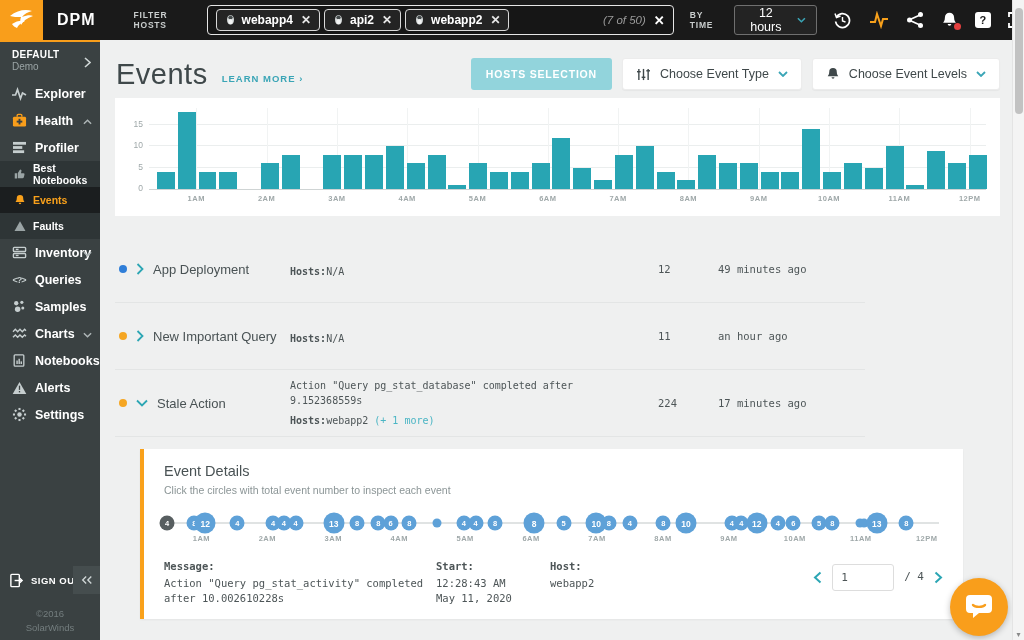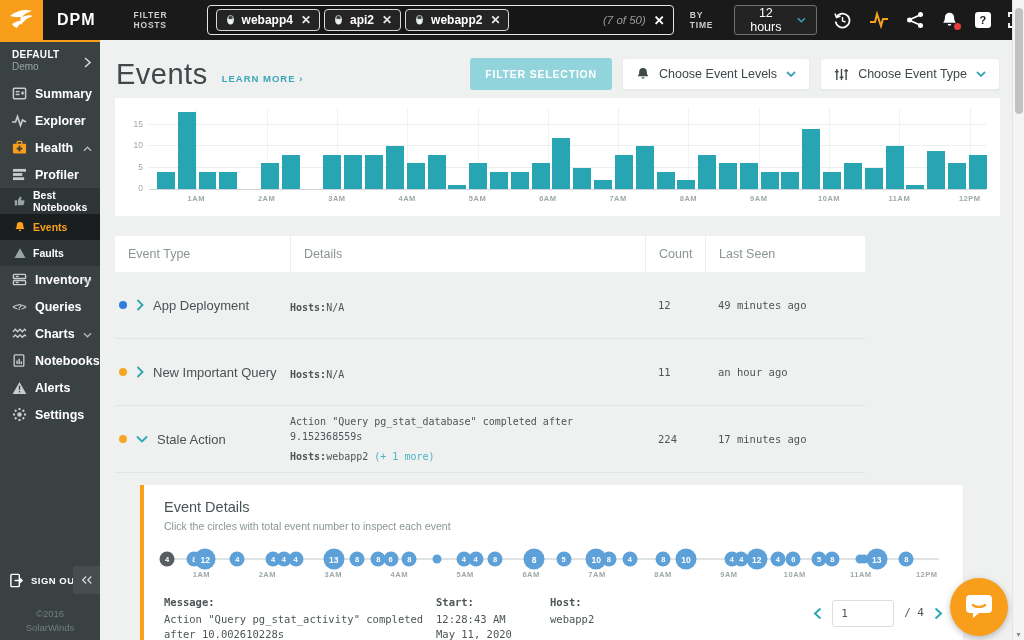--- a/index.html
+++ b/index.html
@@ -205,31 +205,20 @@
     <div class="account">
       <div class="org">DEFAULT</div>
       <div class="org-sub">Demo</div>
       <span class="chev"><svg width="7" height="11" viewBox="0 0 7 11" fill="none" stroke="currentColor" stroke-width="1.6">
             <polyline points="1,1 6,5.5 1,10"></polyline>
           </svg></span>
     </div>
 
     <div class="nav-item">
       <span class="ic">
-          <svg width="15" height="15" viewBox="0 0 16 16" fill="none" stroke="currentColor" stroke-width="1.6">
-            <rect x="1.5" y="2.5" width="13" height="11" rx="1"></rect>
-            <line x1="4" y1="6" x2="8" y2="6"></line>
-            <line x1="4" y1="9" x2="8" y2="9"></line>
-            <rect x="10" y="6" width="2.5" height="3" fill="currentColor" stroke="none"></rect>
-          </svg>
-        </span>
-      <span>Summary</span>
-    </div>
-    <div class="nav-item">
-      <span class="ic">
           <svg width="16" height="14" viewBox="0 0 16 14" fill="none" stroke="currentColor" stroke-width="1.7">
             <polyline points="1,8 4.5,8 6.5,2.5 9.5,11.5 11.5,6 15,8"></polyline>
           </svg>
         </span>
       <span>Explorer</span>
     </div>
     <div class="nav-item health">
       <span class="ic">
           <svg width="15" height="15" viewBox="0 0 16 16">
             <rect x="1" y="4" width="14" height="10.5" rx="1.5" fill="currentColor"></rect>
@@ -291,20 +280,31 @@
           </svg>
         </span>
       <span>Inventory</span>
       <span class="exp"><svg width="9" height="6" viewBox="0 0 10 6" fill="none" stroke="currentColor" stroke-width="1.6">
             <polyline points="1,1 5,5 9,1"></polyline>
           </svg></span>
     </div>
     <div class="nav-item">
       <span class="ic" style="font-size:9px;font-weight:bold;letter-spacing:-1px;">&lt;?&gt;</span>
       <span>Queries</span>
+    </div>
+    <div class="nav-item">
+      <span class="ic">
+          <svg width="15" height="15" viewBox="0 0 16 16" fill="currentColor">
+            <circle cx="4.5" cy="4.5" r="2.3"></circle>
+            <circle cx="10.5" cy="3.5" r="1.7"></circle>
+            <circle cx="6" cy="11" r="2.9"></circle>
+            <circle cx="11.5" cy="9.5" r="1.6"></circle>
+          </svg>
+        </span>
+      <span>Samples</span>
     </div>
     <div class="nav-item">
       <span class="ic">
           <svg width="15" height="13" viewBox="0 0 16 14" fill="none" stroke="currentColor" stroke-width="1.5">
             <polyline points="1,5 3.5,2.5 6,5 8.5,2.5 11,5 13.5,2.5 15,4"></polyline>
             <polyline points="1,11 3.5,8.5 6,11 8.5,8.5 11,11 13.5,8.5 15,10"></polyline>
           </svg>
         </span>
       <span>Charts</span>
       <span class="exp"><svg width="9" height="6" viewBox="0 0 10 6" fill="none" stroke="currentColor" stroke-width="1.6">
@@ -372,41 +372,41 @@
       <div>SolarWinds</div>
     </div>
   </aside>
 
   <main class="main">
 
     <div class="page-header">
       <span class="page-title">Events</span>
       <span class="learn-more">LEARN MORE ›</span>
       <div class="hdr-actions">
-        <button class="btn-clear">FILTER SELECTION</button>
-        <button class="btn-choose">
-          <svg width="14" height="14" viewBox="0 0 16 16" fill="#3f484a">
-              <path d="M8 1.2a4.3 4.3 0 0 0-4.3 4.3c0 3.2-1.2 4.4-1.7 5h12c-.5-.6-1.7-1.8-1.7-5A4.3 4.3 0 0 0 8 1.2z"></path>
-              <path d="M6.3 11.8a1.7 1.7 0 0 0 3.4 0z"></path>
-            </svg>
-          <span>Choose Event Levels</span>
-          <svg width="10" height="6" viewBox="0 0 10 6">
-              <polyline points="1,1 5,5 9,1" fill="none" stroke="#3aa5b6" stroke-width="1.8"></polyline>
-            </svg>
-        </button>
+        <button class="btn-clear">HOSTS SELECTION</button>
         <button class="btn-choose">
           <svg width="15" height="13" viewBox="0 0 16 14" fill="none" stroke="#3f484a" stroke-width="1.5">
               <line x1="3" y1="1" x2="3" y2="13"></line>
               <line x1="8" y1="1" x2="8" y2="13"></line>
               <line x1="13" y1="1" x2="13" y2="13"></line>
               <line x1="1" y1="4" x2="5" y2="4"></line>
               <line x1="6" y1="10" x2="10" y2="10"></line>
               <line x1="11" y1="3" x2="15" y2="3"></line>
             </svg>
           <span>Choose Event Type</span>
+          <svg width="10" height="6" viewBox="0 0 10 6">
+              <polyline points="1,1 5,5 9,1" fill="none" stroke="#3aa5b6" stroke-width="1.8"></polyline>
+            </svg>
+        </button>
+        <button class="btn-choose">
+          <svg width="14" height="14" viewBox="0 0 16 16" fill="#3f484a">
+              <path d="M8 1.2a4.3 4.3 0 0 0-4.3 4.3c0 3.2-1.2 4.4-1.7 5h12c-.5-.6-1.7-1.8-1.7-5A4.3 4.3 0 0 0 8 1.2z"></path>
+              <path d="M6.3 11.8a1.7 1.7 0 0 0 3.4 0z"></path>
+            </svg>
+          <span>Choose Event Levels</span>
           <svg width="10" height="6" viewBox="0 0 10 6">
               <polyline points="1,1 5,5 9,1" fill="none" stroke="#3aa5b6" stroke-width="1.8"></polyline>
             </svg>
         </button>
       </div>
     </div>
 
     <section class="chart-card">
       <div class="chart-area" id="chart-plot">
           <span class="ytick" style="bottom: calc(0% - 4px);">0</span>
@@ -477,26 +477,20 @@
           <span class="hour-label" style="left: 56.05%;">7AM</span>
           <span class="hour-label" style="left: 64.45%;">8AM</span>
           <span class="hour-label" style="left: 72.85%;">9AM</span>
           <span class="hour-label" style="left: 81.25%;">10AM</span>
           <span class="hour-label" style="left: 89.65%;">11AM</span>
           <span class="hour-label" style="left: 98.05%;">12PM</span>
         </div>
     </section>
 
     <section class="events-table">
-      <div class="t-head">
-        <div class="th">Event Type</div>
-        <div class="th">Details</div>
-        <div class="th">Count</div>
-        <div class="th">Last Seen</div>
-      </div>
 
       <div class="t-row">
         <div class="cell-type">
           <span class="dot blue"></span>
           <span class="row-chev">
               <svg width="8" height="12" viewBox="0 0 8 12" fill="none" stroke="currentColor" stroke-width="1.8">
                 <polyline points="1.5,1 6.5,6 1.5,11"></polyline>
               </svg>
             </span>
           <span class="type-name">App Deployment</span>

